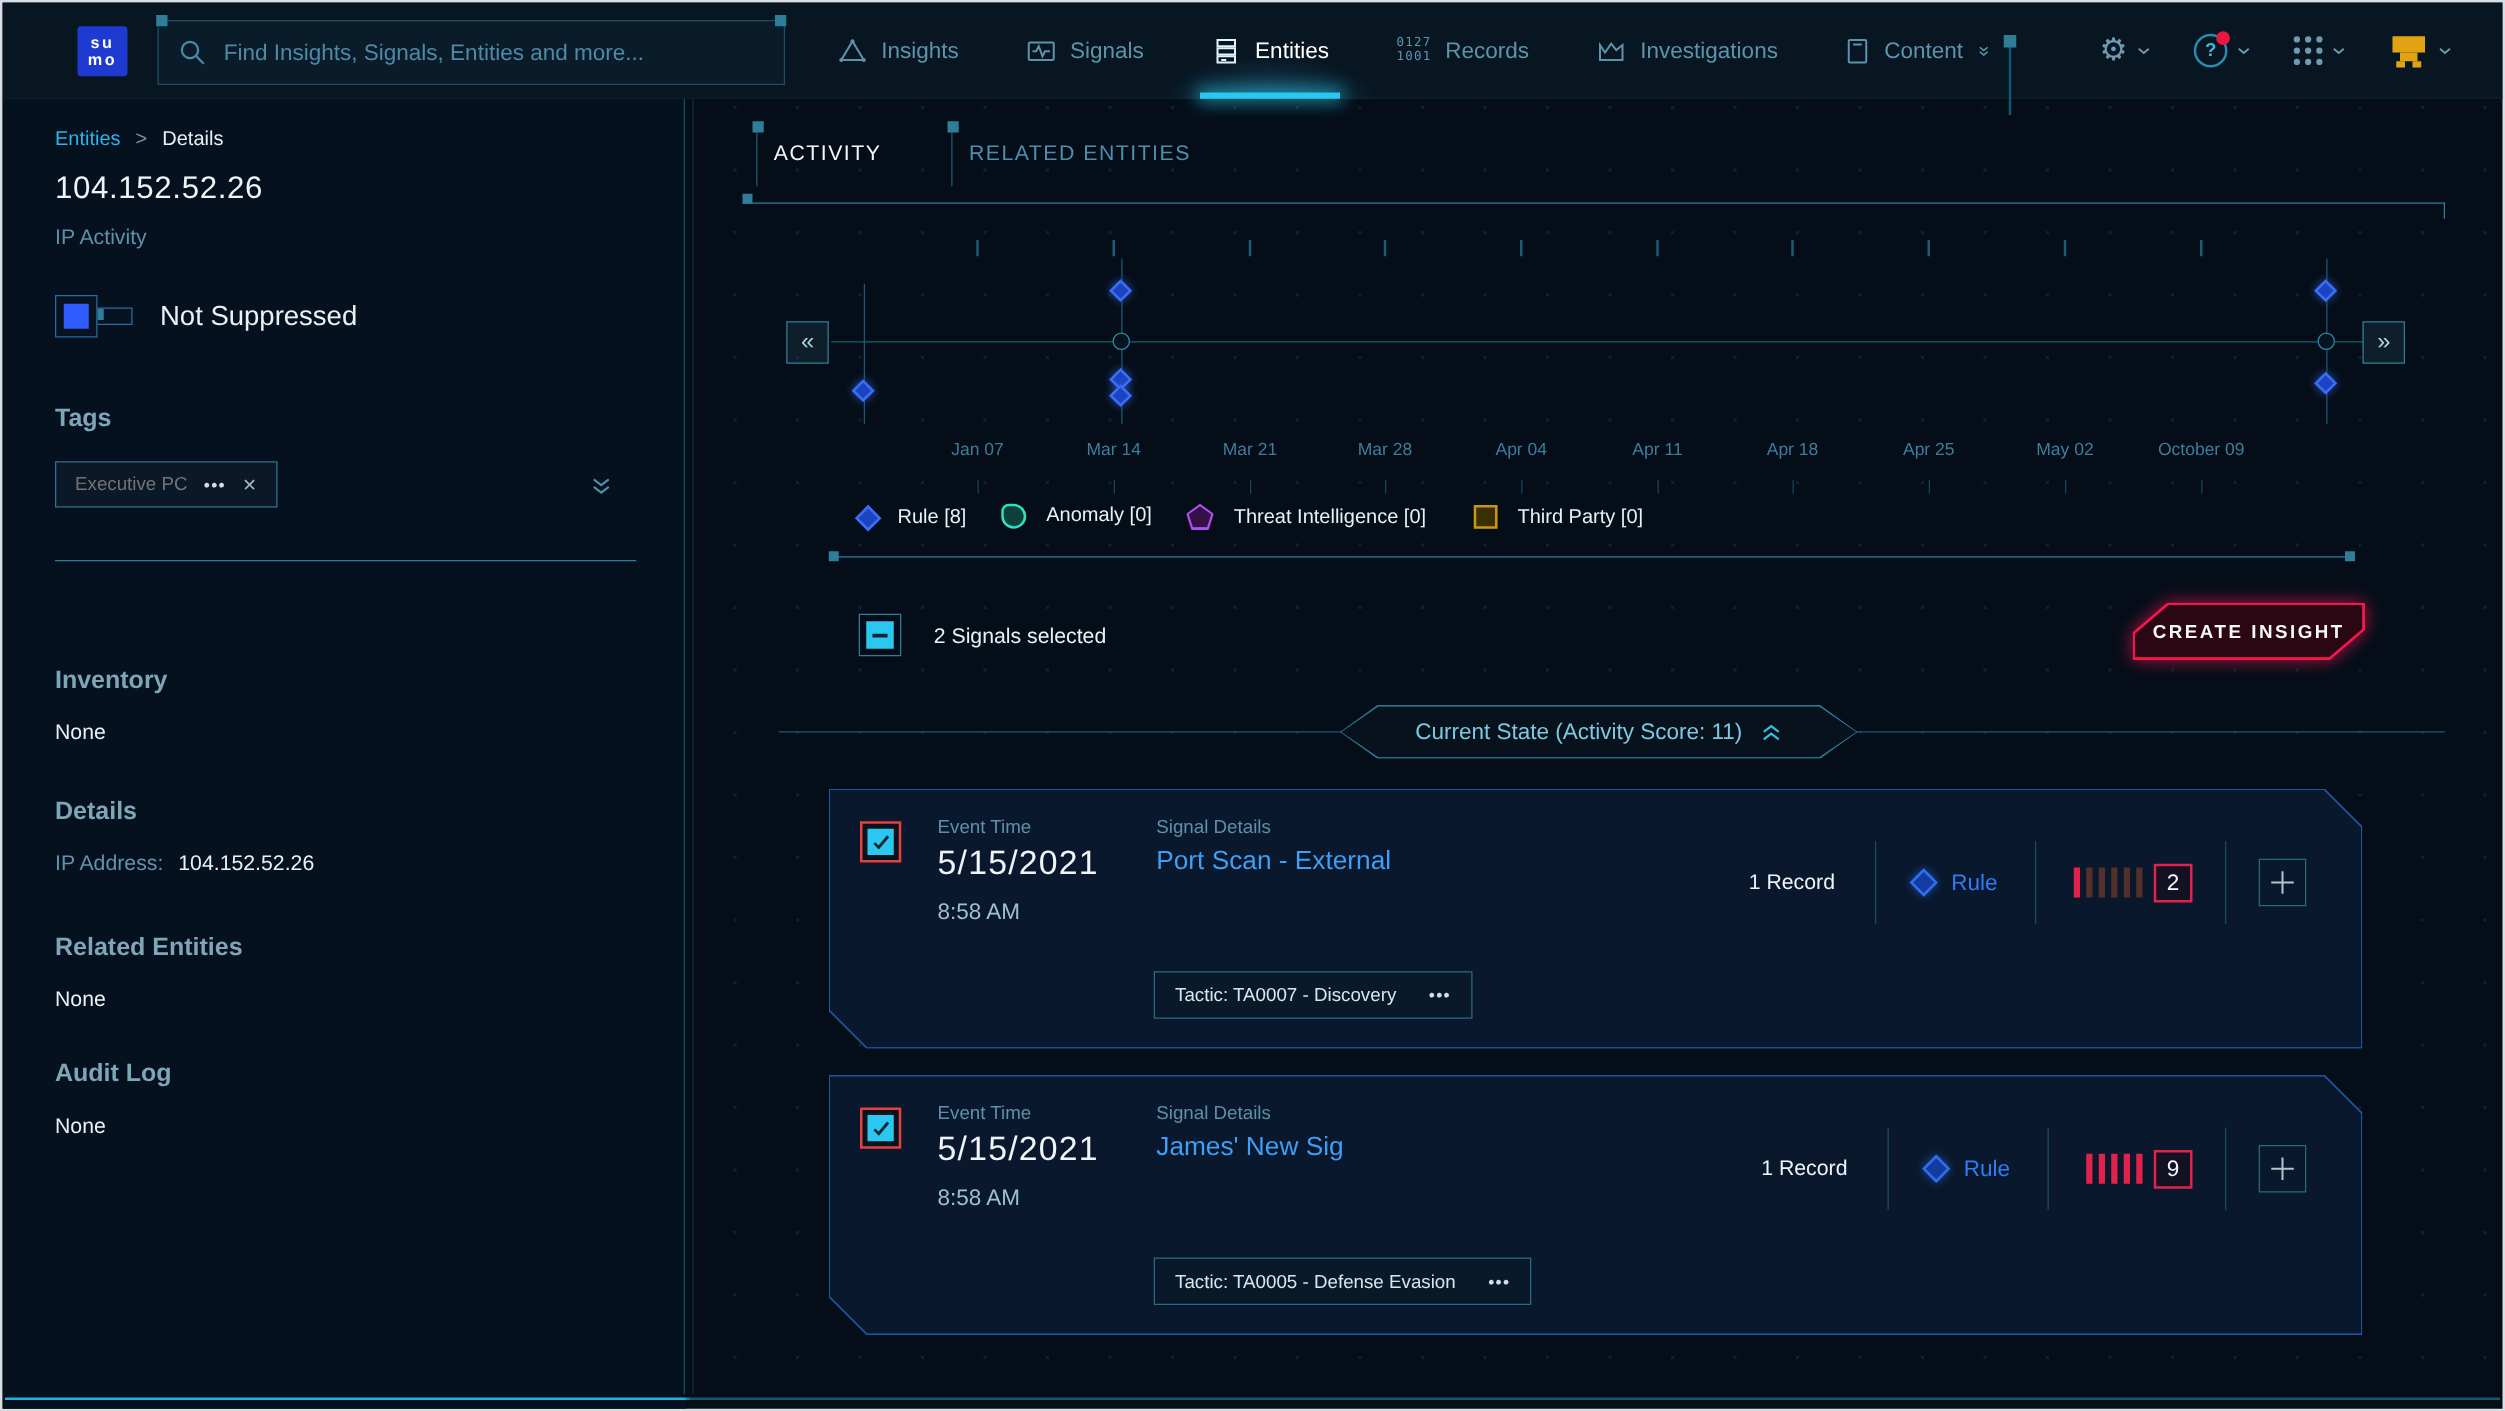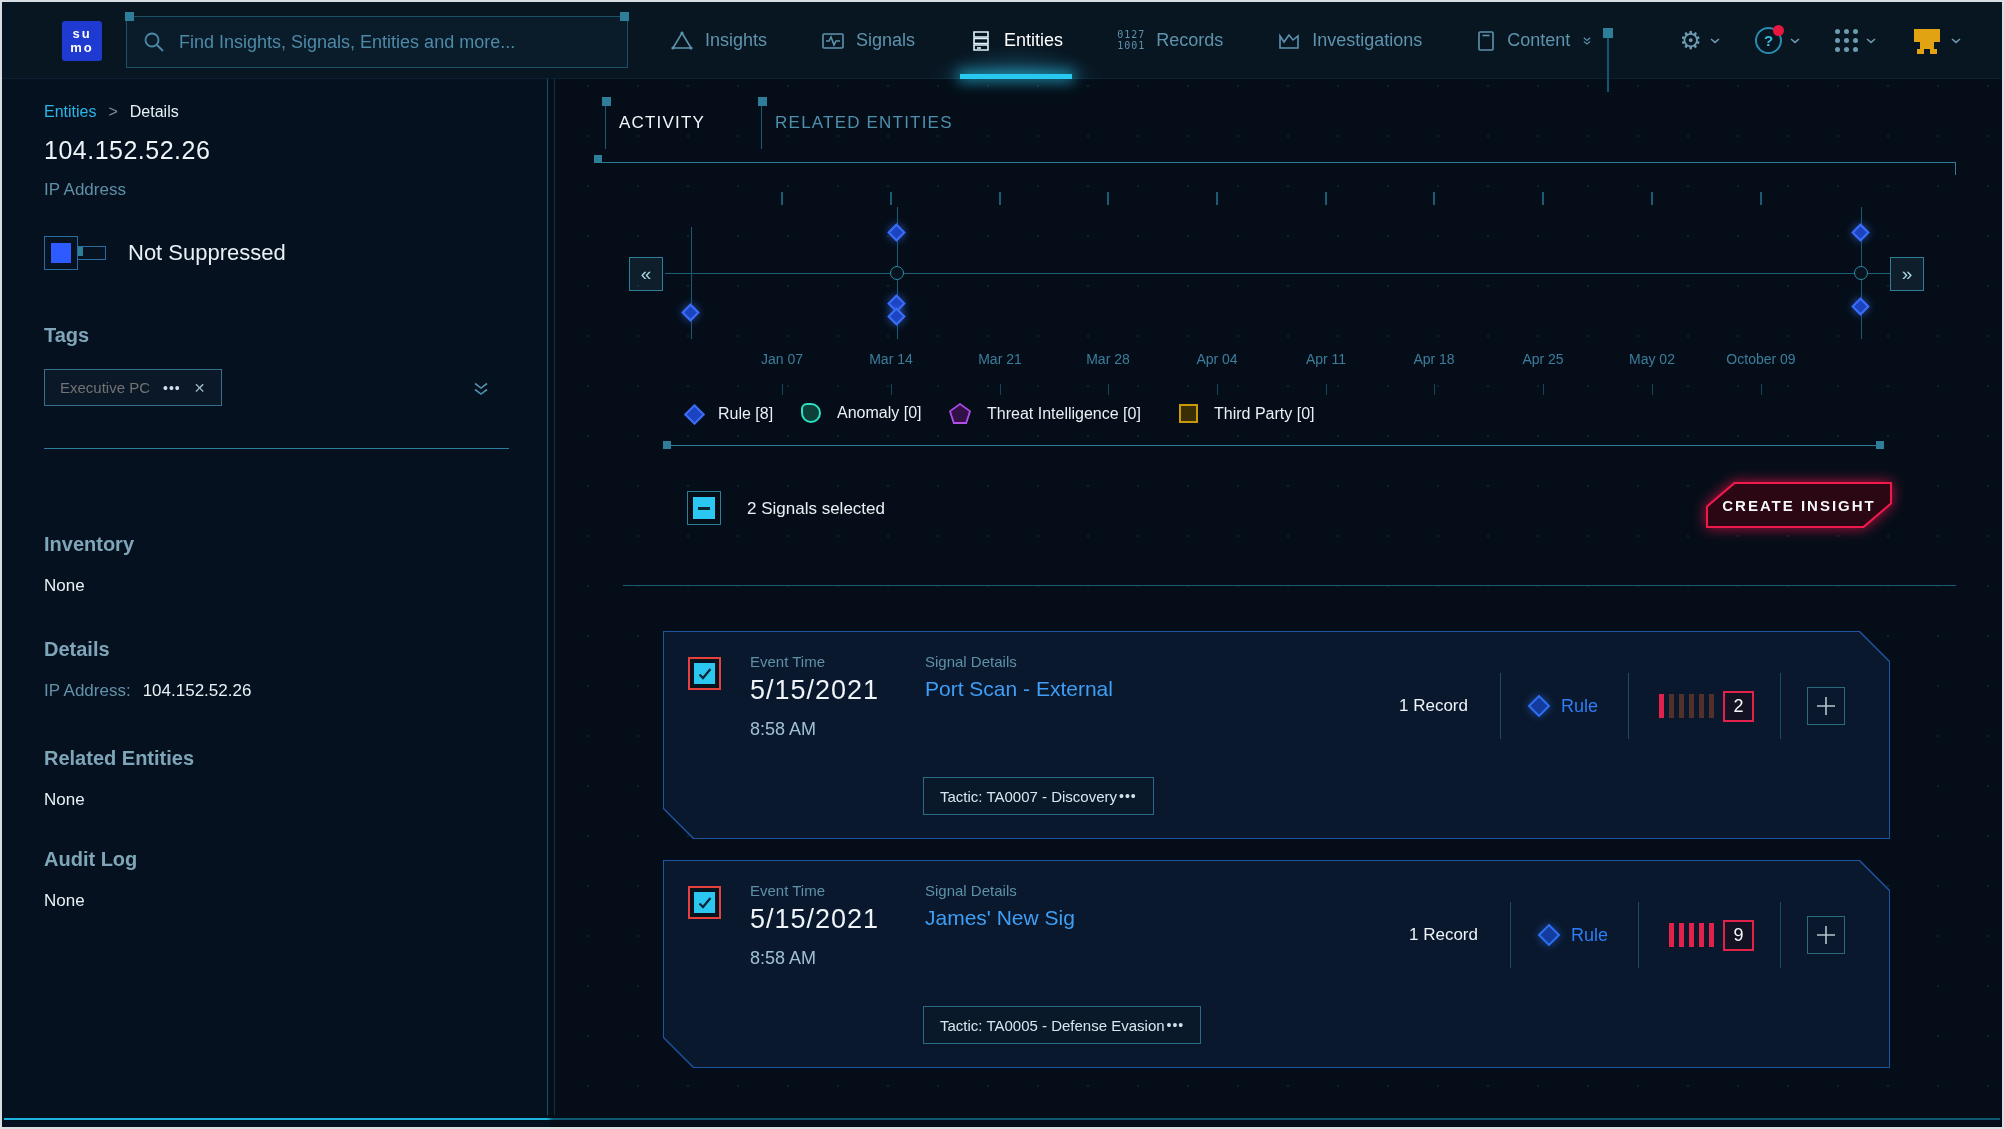--- a/index.html
+++ b/index.html
@@ -152,21 +152,21 @@
   .corner-tr { position:absolute; right:-9px; top:6px; width:46px; height:5px; background:#2e6fd0; transform:rotate(45deg); }
   .corner-bl { position:absolute; left:-9px; bottom:6px; width:46px; height:5px; background:#2e6fd0; transform:rotate(45deg); }
   .card-check { position:absolute; left:25px; top:26px; width:33px; height:33px; border:2px solid #e8403c;
                 background:#07131f; display:flex; align-items:center; justify-content:center; cursor:pointer; }
   .card-check i { width:21px; height:21px; background:#2bc7f0; display:flex; align-items:center; justify-content:center; }
   .lab-sm { position:absolute; color:#5e90a8; font-size:15px; }
   .ev-date { position:absolute; left:87px; top:44px; color:#eef4f8; font-size:27px; letter-spacing:1px; }
   .ev-time { position:absolute; left:87px; top:88px; color:#9fc0d0; font-size:18px; }
   .sig-title { position:absolute; left:262px; top:46px; color:#3f9ef5; font-size:21px; cursor:pointer; }
   .tactic { position:absolute; left:260px; top:146px; height:38px; border:1px solid #2a6a86; background:rgba(10,25,40,.5);
-            display:inline-flex; align-items:center; gap:2px; padding:0 16px; }
+            display:inline-flex; align-items:center; gap:26px; padding:0 16px; }
   .tactic .t { color:#d8e6ee; font-size:15px; white-space:nowrap; }
   .tactic .dots { color:#cfe0ea; font-size:14px; letter-spacing:1px; cursor:pointer; }
   .card-right { position:absolute; right:45px; top:40px; height:70px; display:flex; align-items:center; }
   .rec { color:#eef4f8; font-size:17px; margin-right:32px; }
   .vdiv { width:1px; height:66px; background:#17505c; }
   .rule-group { display:flex; align-items:center; gap:14px; margin:0 30px; }
   .rule-diamond { width:16px; height:16px; background:#143b9e; border:2px solid #2e6ff0; transform:rotate(45deg);
                   box-shadow:0 0 8px rgba(46,111,240,.6); }
   .rule-label { color:#2e7cf6; font-size:18px; }
   .sev { display:flex; align-items:center; gap:5px; margin:0 0 0 30px; }
@@ -294,21 +294,21 @@
   </div>
   <div class="nav-divider"></div>
 
   <div class="sidebar dotgrid">
     <div class="crumb">
       <span class="link">Entities</span>
       <span class="sep">&gt;</span>
       <span class="here">Details</span>
     </div>
     <div class="entity-title">104.152.52.26</div>
-    <div class="entity-type">IP Address</div>
+    <div class="entity-type">IP Activity</div>
 
     <div class="suppress">
       <div class="toggle">
         <span class="tab"></span>
         <span class="knob">
             <i></i>
           </span>
       </div>
       <span class="lab">Not Suppressed</span>
     </div>
@@ -433,20 +433,29 @@
         </i>
       </div>
     <div class="sel-text">2 Signals selected</div>
     <div class="ci-wrap">
       <div class="ci-outer">
           <div class="ci-inner">CREATE INSIGHT</div>
         </div>
     </div>
 
     <div class="state-line"></div>
+    <div class="state-hex">
+      <div class="in">
+        <span>Current State (Activity Score: 11)</span>
+        <svg width="18" height="14" viewBox="0 0 18 14" fill="none" stroke="#35bde0" stroke-width="1.8">
+          <path d="M3 12.5 l6 -4.6 l6 4.6"></path>
+            <path d="M3 6.5 l6 -4.6 l6 4.6"></path>
+        </svg>
+      </div>
+    </div>
 
     <div class="card c1">
       <div class="inner"></div>
       <div class="corner-tr"></div>
       <div class="corner-bl"></div>
       <div class="card-check">
         <i>
             <svg width="14" height="12" viewBox="0 0 14 12" fill="none" stroke="#0a2533" stroke-width="2.2">
               <path d="M1.5 6.5 l3.5 3.5 L12.5 1"></path>
             </svg>

